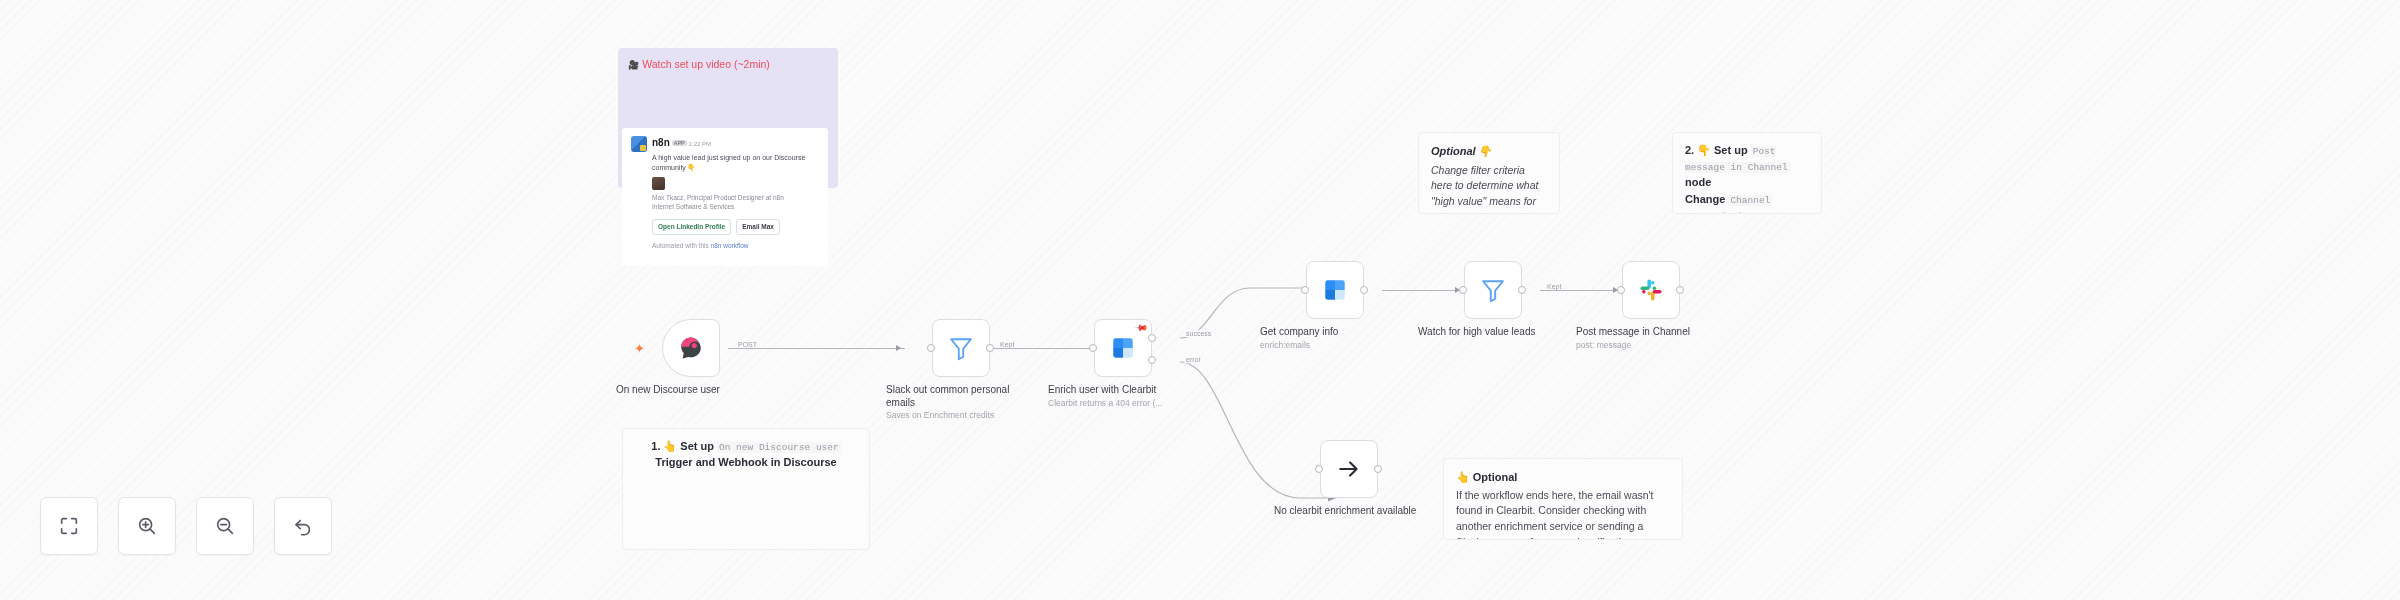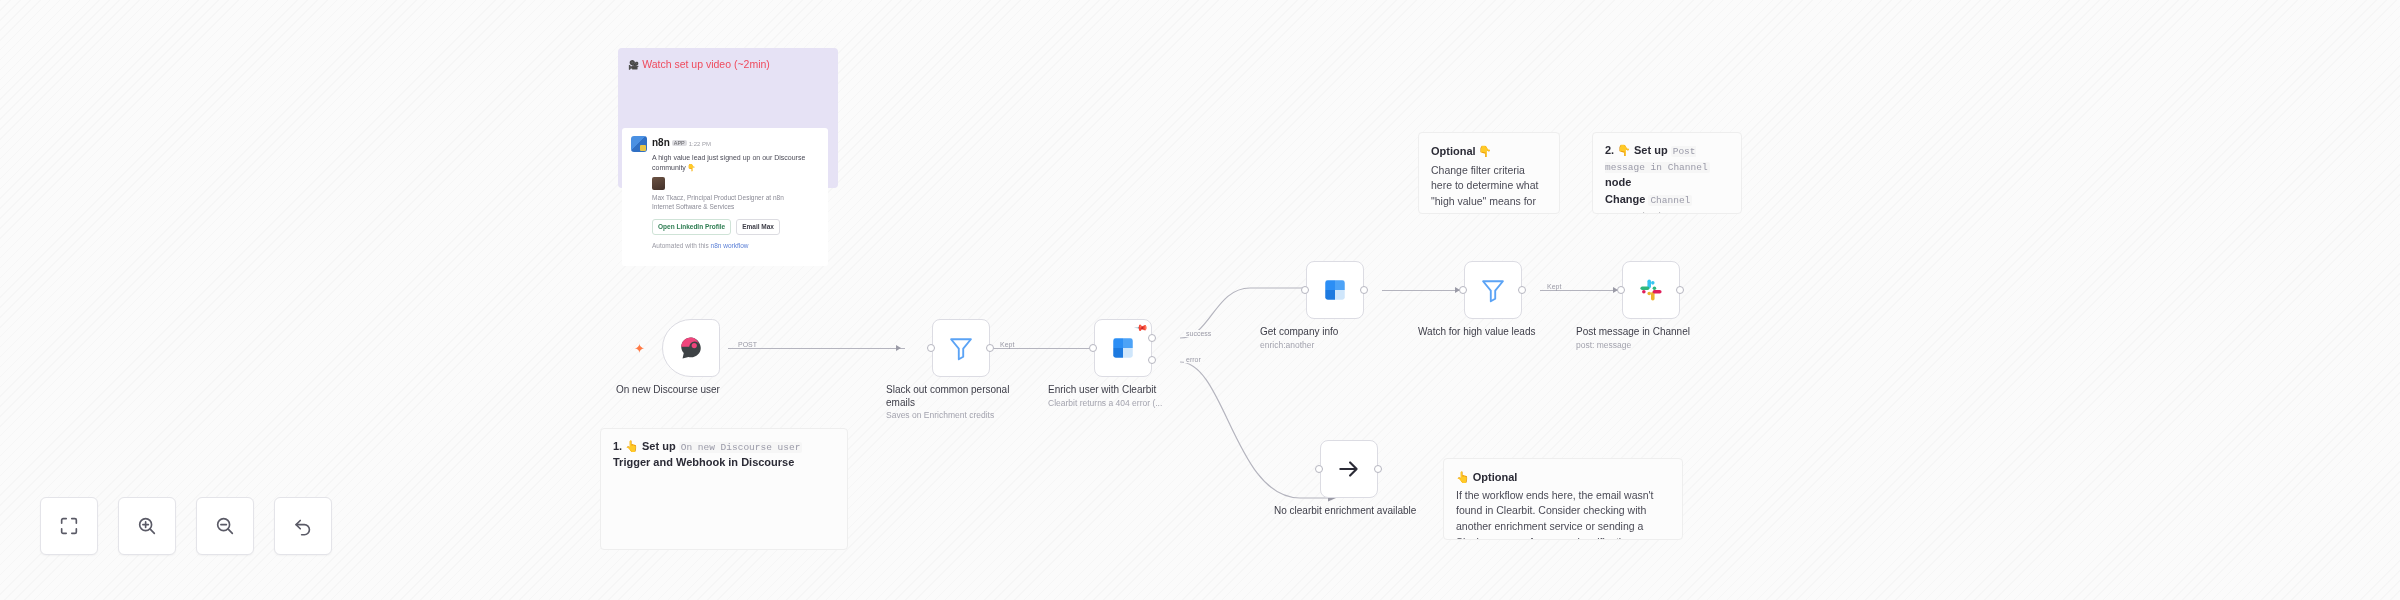--- a/index.html
+++ b/index.html
@@ -210,39 +210,39 @@
           <div class="slack-btn primary">Open LinkedIn Profile</div>
           <div class="slack-btn">Email Max</div>
         </div>
         <div class="slack-foot">
           <span>Automated with this </span><span class="link-blue">n8n workflow</span>
         </div>
       </div>
     </div>
   </div>
 
-  <div class="sticky sticky-plain" style="left:600px; top:428px; width:248px; height:122px;">
+  <div class="sticky sticky-plain" style="left:622px; top:428px; width:248px; height:122px;text-align:center;">
     <div style="font-size:11px; line-height:1.45; margin-bottom:7px;">
       <span class="b">1.</span>
       <span>👆</span>
       <span class="b">Set up</span>
       <span class="mono">On new Discourse user</span>
       <span class="b">Trigger and Webhook in Discourse</span>
     </div>
   </div>
 
-  <div class="sticky sticky-plain" style="left:1418px; top:132px; width:142px; height:82px;">
+  <div class="sticky sticky-plain" style="left:1418px; top:132px; width:142px; height:82px;font-style:italic;">
     <div style="margin-bottom:3px;">
       <span class="b">Optional</span>
       <span>👇</span>
     </div>
     <div style="font-size:10.5px;">Change filter criteria here to determine what "high value" means for you</div>
   </div>
 
-  <div class="sticky sticky-plain" style="left:1592px; top:132px; width:150px; height:82px;">
+  <div class="sticky sticky-plain" style="left:1672px; top:132px; width:150px; height:82px;">
     <div style="line-height:1.45;">
       <span class="b">2.</span>
       <span>👇</span>
       <span class="b">Set up</span>
       <span class="mono">Post message in Channel</span>
       <span class="b">node</span>
     </div>
     <div style="line-height:1.5;">
       <span class="b">Change</span>
       <span class="mono">Channel</span>
@@ -335,21 +335,21 @@
       <path d="M4 7a3 3 0 013-3h9v12H4z" fill="#2b8ef5"></path>
       <path d="M16 4h9a3 3 0 013 3v9h-12z" fill="#4da3f7"></path>
       <path d="M4 16h12v12H7a3 3 0 01-3-3z" fill="#1d7ae0"></path>
       <path d="M16 16h12v9a3 3 0 01-3 3h-9z" fill="#cfe6fb"></path>
     </svg>
   </div>
   <div class="port" style="left:1301px; top:286px;"></div>
   <div class="port" style="left:1360px; top:286px;"></div>
   <div class="node-label" style="left:1260px; top:326px;">
     <span>Get company info</span>
-    <span class="node-sub">enrich:another</span>
+    <span class="node-sub">enrich:emails</span>
   </div>
 
   <div class="node" style="left:1464px; top:261px;">
     <svg viewBox="0 0 24 24" width="28" height="28">
       <path d="M3.5 4.5h17l-6.6 8v7l-3.8 2.2v-9.2z" fill="none" stroke="#5ba3f5" stroke-width="1.6" stroke-linejoin="round"></path>
     </svg>
   </div>
   <div class="port" style="left:1459px; top:286px;"></div>
   <div class="port" style="left:1518px; top:286px;"></div>
   <div class="node-label" style="left:1418px; top:326px;">

